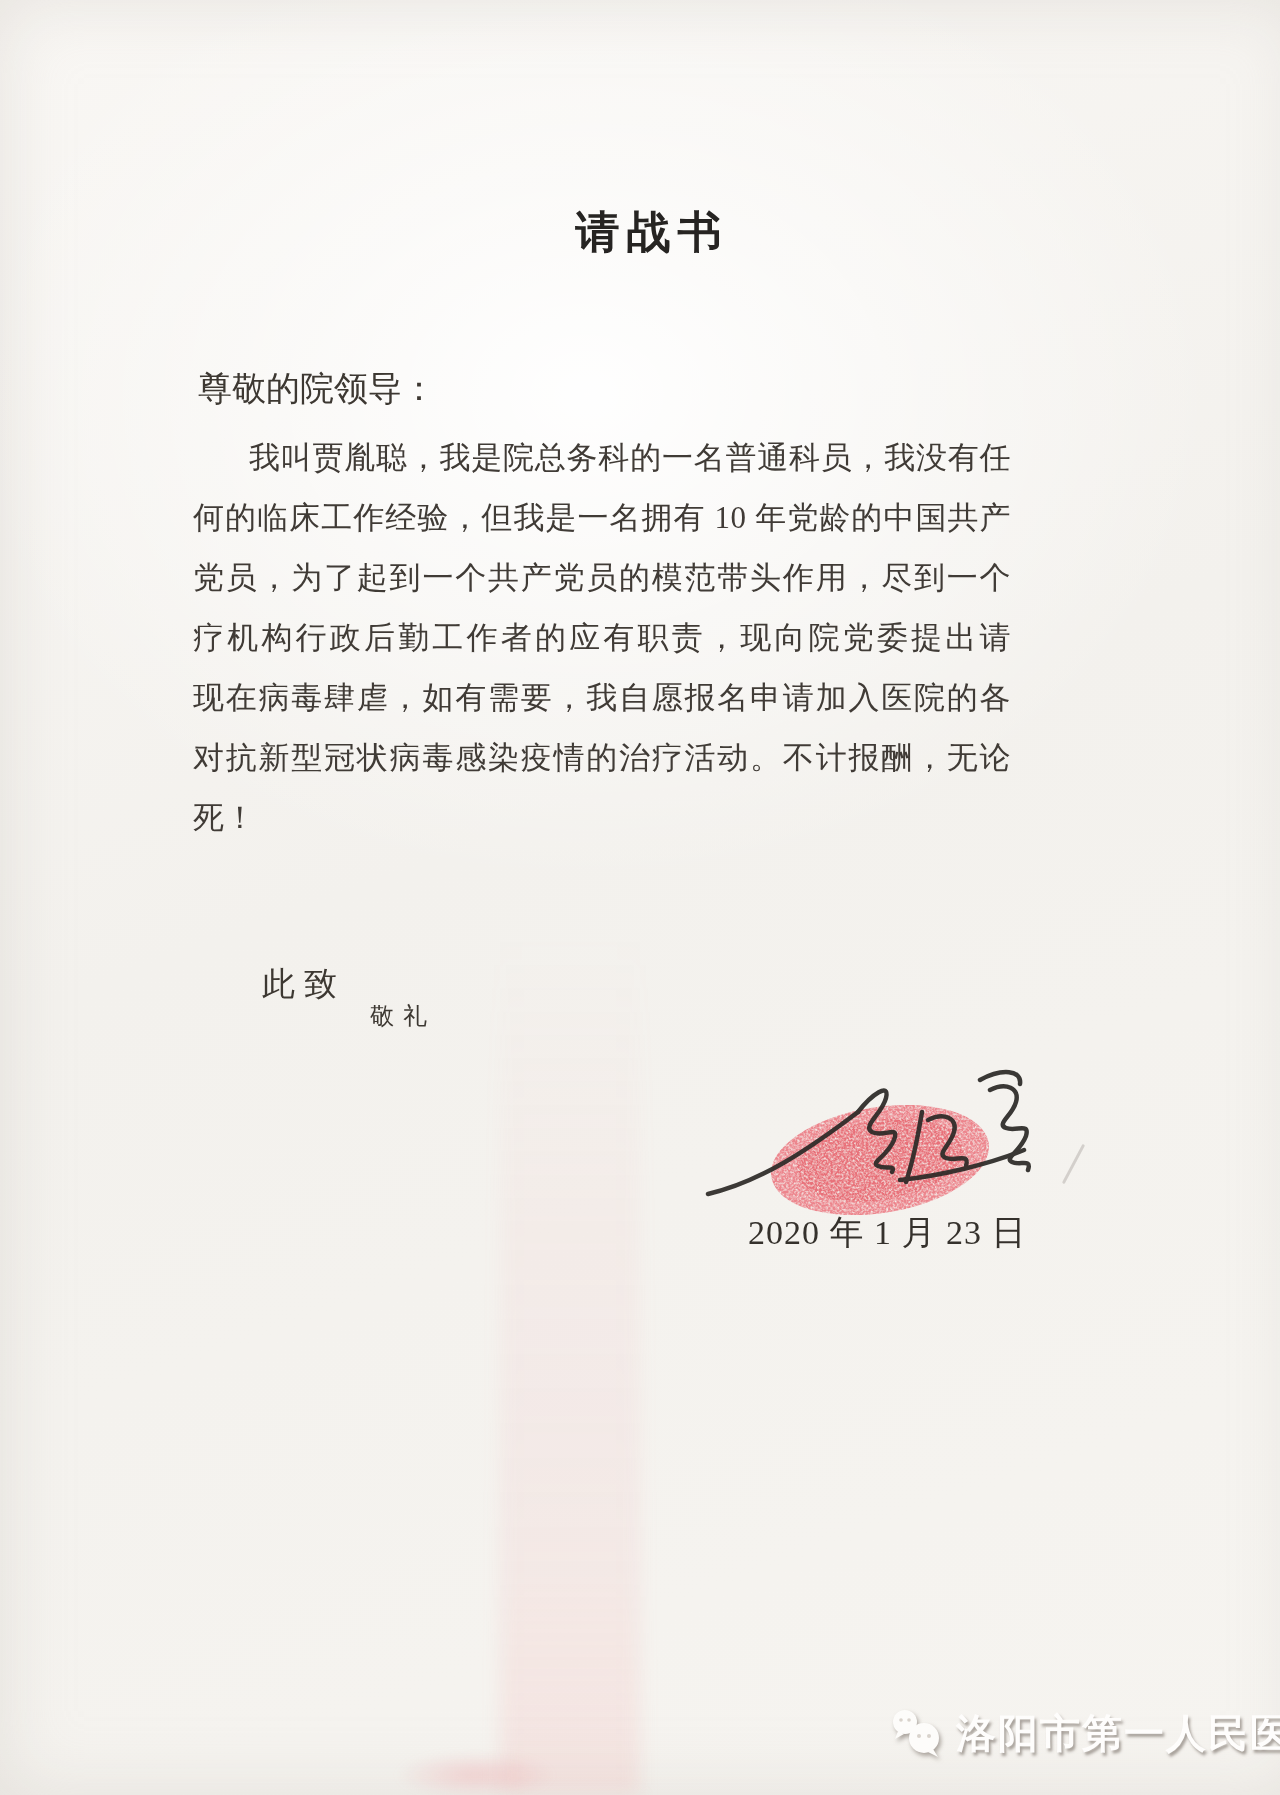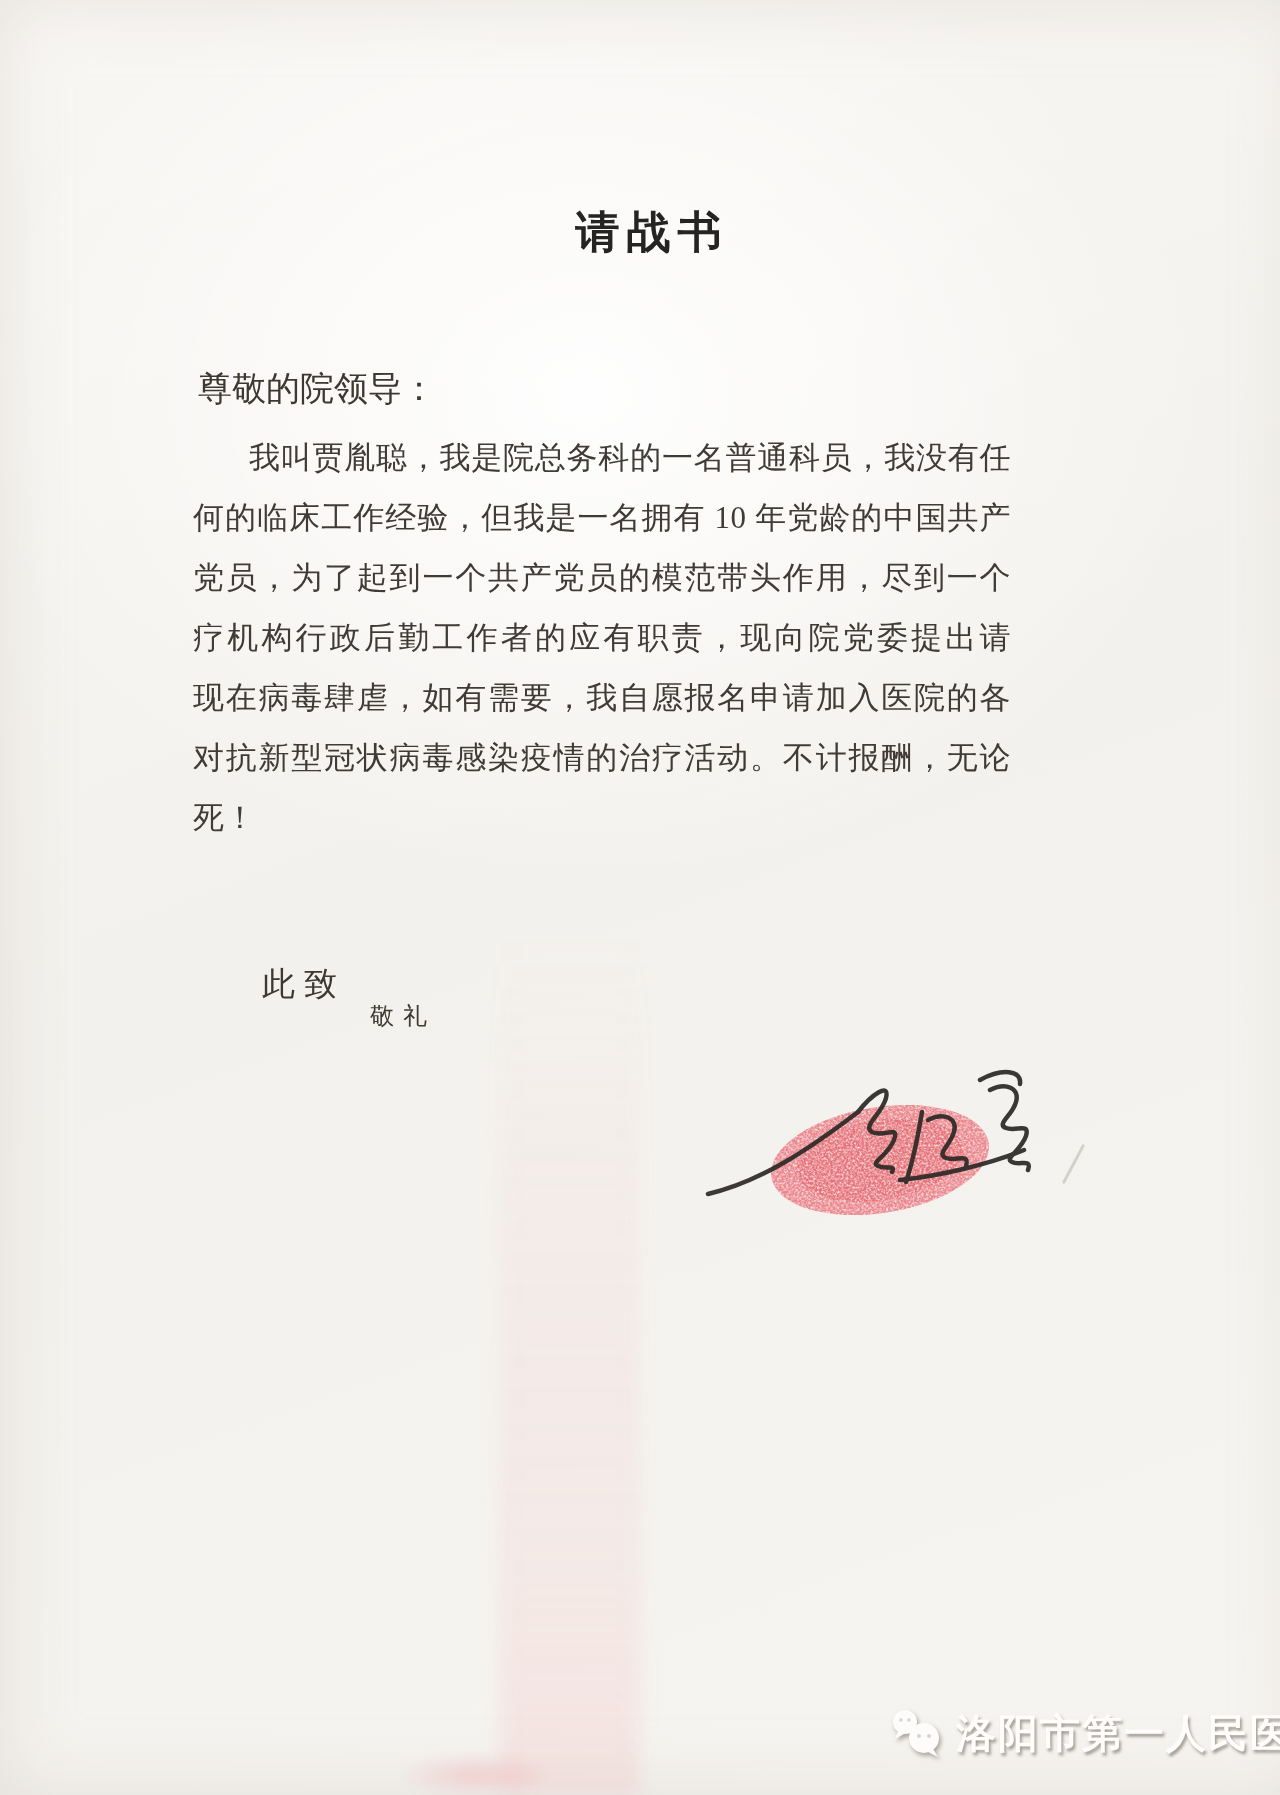--- a/index.html
+++ b/index.html
@@ -183,20 +183,21 @@
         <path d="M168 60 C182 42 200 30 196 46 C192 62 172 74 182 80 C194 86 210 72 204 88 C197 105 180 110 188 114 C196 118 206 112 202 120"></path>
         <path d="M232 60 C228 84 222 112 216 130"></path>
         <path d="M238 68 C254 60 268 66 264 80 C260 94 246 102 256 106 C266 110 280 100 276 114"></path>
         <path d="M300 38 C316 30 330 36 326 50 C322 64 306 72 316 76 C326 80 340 70 336 84 C330 100 314 106 322 110 C330 114 342 106 338 118"></path>
         <path d="M290 28 C312 16 332 18 330 32"></path>
         <path d="M210 128 C250 124 300 112 334 98"></path>
       </g>
     </svg>
   </div>
 
+  <div class="date-line">2020 年 1 月 23 日</div>
 
   <div class="streak-center"></div>
   <div class="smudge-bottom"></div>
   <div class="scratch-right"></div>
 
   <div class="footer-watermark">
     <svg class="wm-icon" viewBox="0 0 58 54">
       <g fill="#fdfcfa">
         <circle cx="17" cy="15" r="12"></circle>
         <path d="M10 24 L7 32 L16 27 Z"></path>

